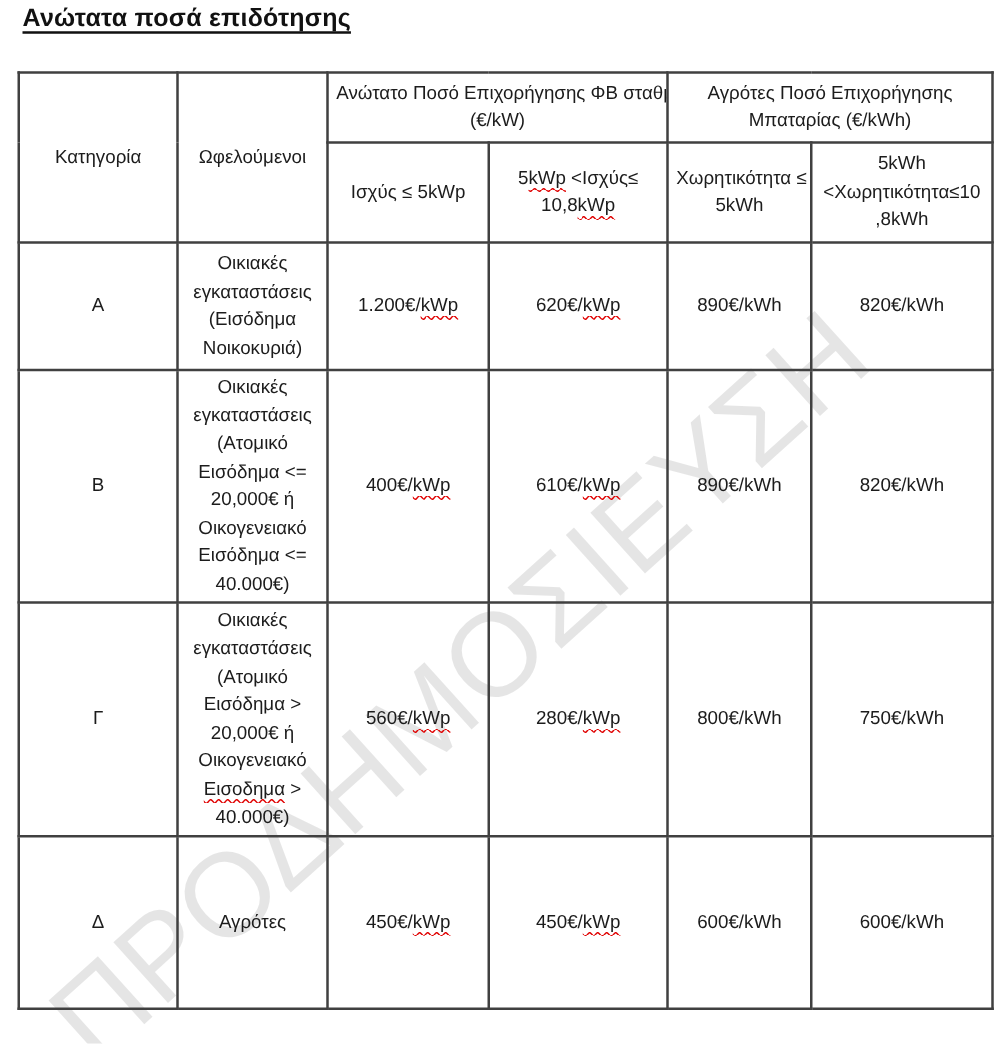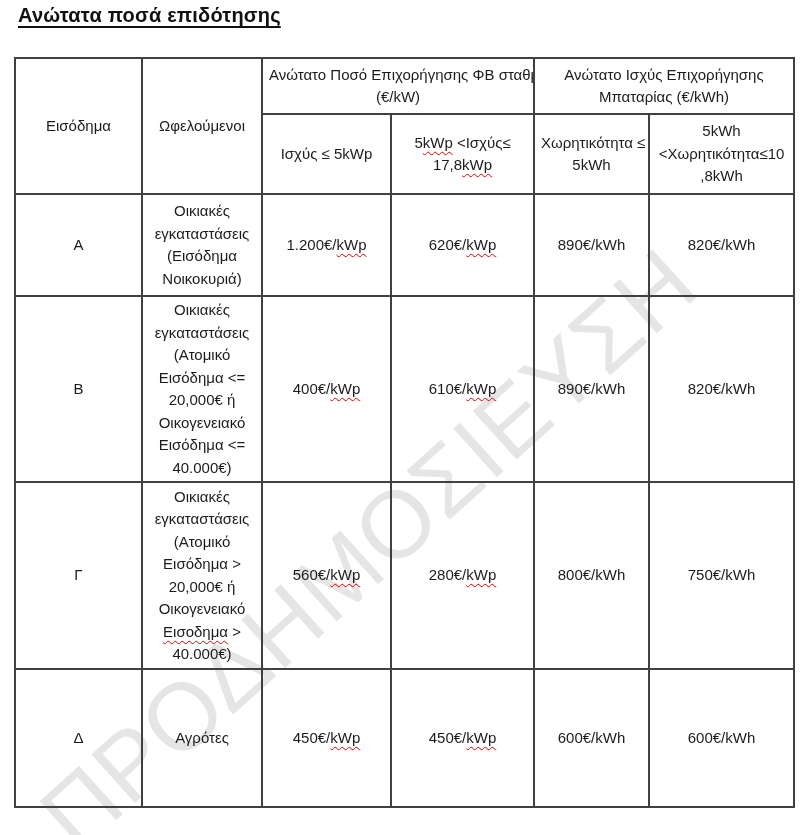--- a/index.html
+++ b/index.html
@@ -96,28 +96,28 @@
     <colgroup>
       <col style="width:127px">
       <col style="width:120px">
       <col style="width:129px">
       <col style="width:143px">
       <col style="width:115px">
       <col style="width:145px">
     </colgroup>
     <tbody>
       <tr class="r-group">
-        <th rowspan="2">Εισόδημα</th>
+        <th rowspan="2">Κατηγορία</th>
         <th rowspan="2">Ωφελούμενοι</th>
         <th colspan="2" class="lines"><span>Ανώτατο Ποσό Επιχορήγησης ΦΒ σταθμού</span><br><span>(€/kW)</span></th>
-        <th colspan="2" class="lines"><span>Ανώτατο Ισχύς Επιχορήγησης</span><br><span>Μπαταρίας (€/kWh)</span></th>
+        <th colspan="2" class="lines"><span>Αγρότες Ποσό Επιχορήγησης</span><br><span>Μπαταρίας (€/kWh)</span></th>
       </tr>
       <tr class="r-sub">
         <th>Ισχύς ≤ 5kWp</th>
-        <th class="lines"><span>5</span><span class="wavy">kWp</span><span> &lt;Ισχύς≤</span><br><span>17,8</span><span class="wavy">kWp</span></th>
+        <th class="lines"><span>5</span><span class="wavy">kWp</span><span> &lt;Ισχύς≤</span><br><span>10,8</span><span class="wavy">kWp</span></th>
         <th class="lines"><span>Χωρητικότητα ≤</span><br><span>5kWh</span></th>
         <th class="lines"><span>5kWh</span><br><span>&lt;Χωρητικότητα≤10</span><br><span>,8kWh</span></th>
       </tr>
 
       <tr class="r-a">
         <td>Α</td>
         <td><span>Οικιακές εγκαταστάσεις (Εισόδημα Νοικοκυριά)</span></td>
         <td><span>1.200€/</span><span class="wavy">kWp</span></td>
         <td><span>620€/</span><span class="wavy">kWp</span></td>
         <td>890€/kWh</td>

